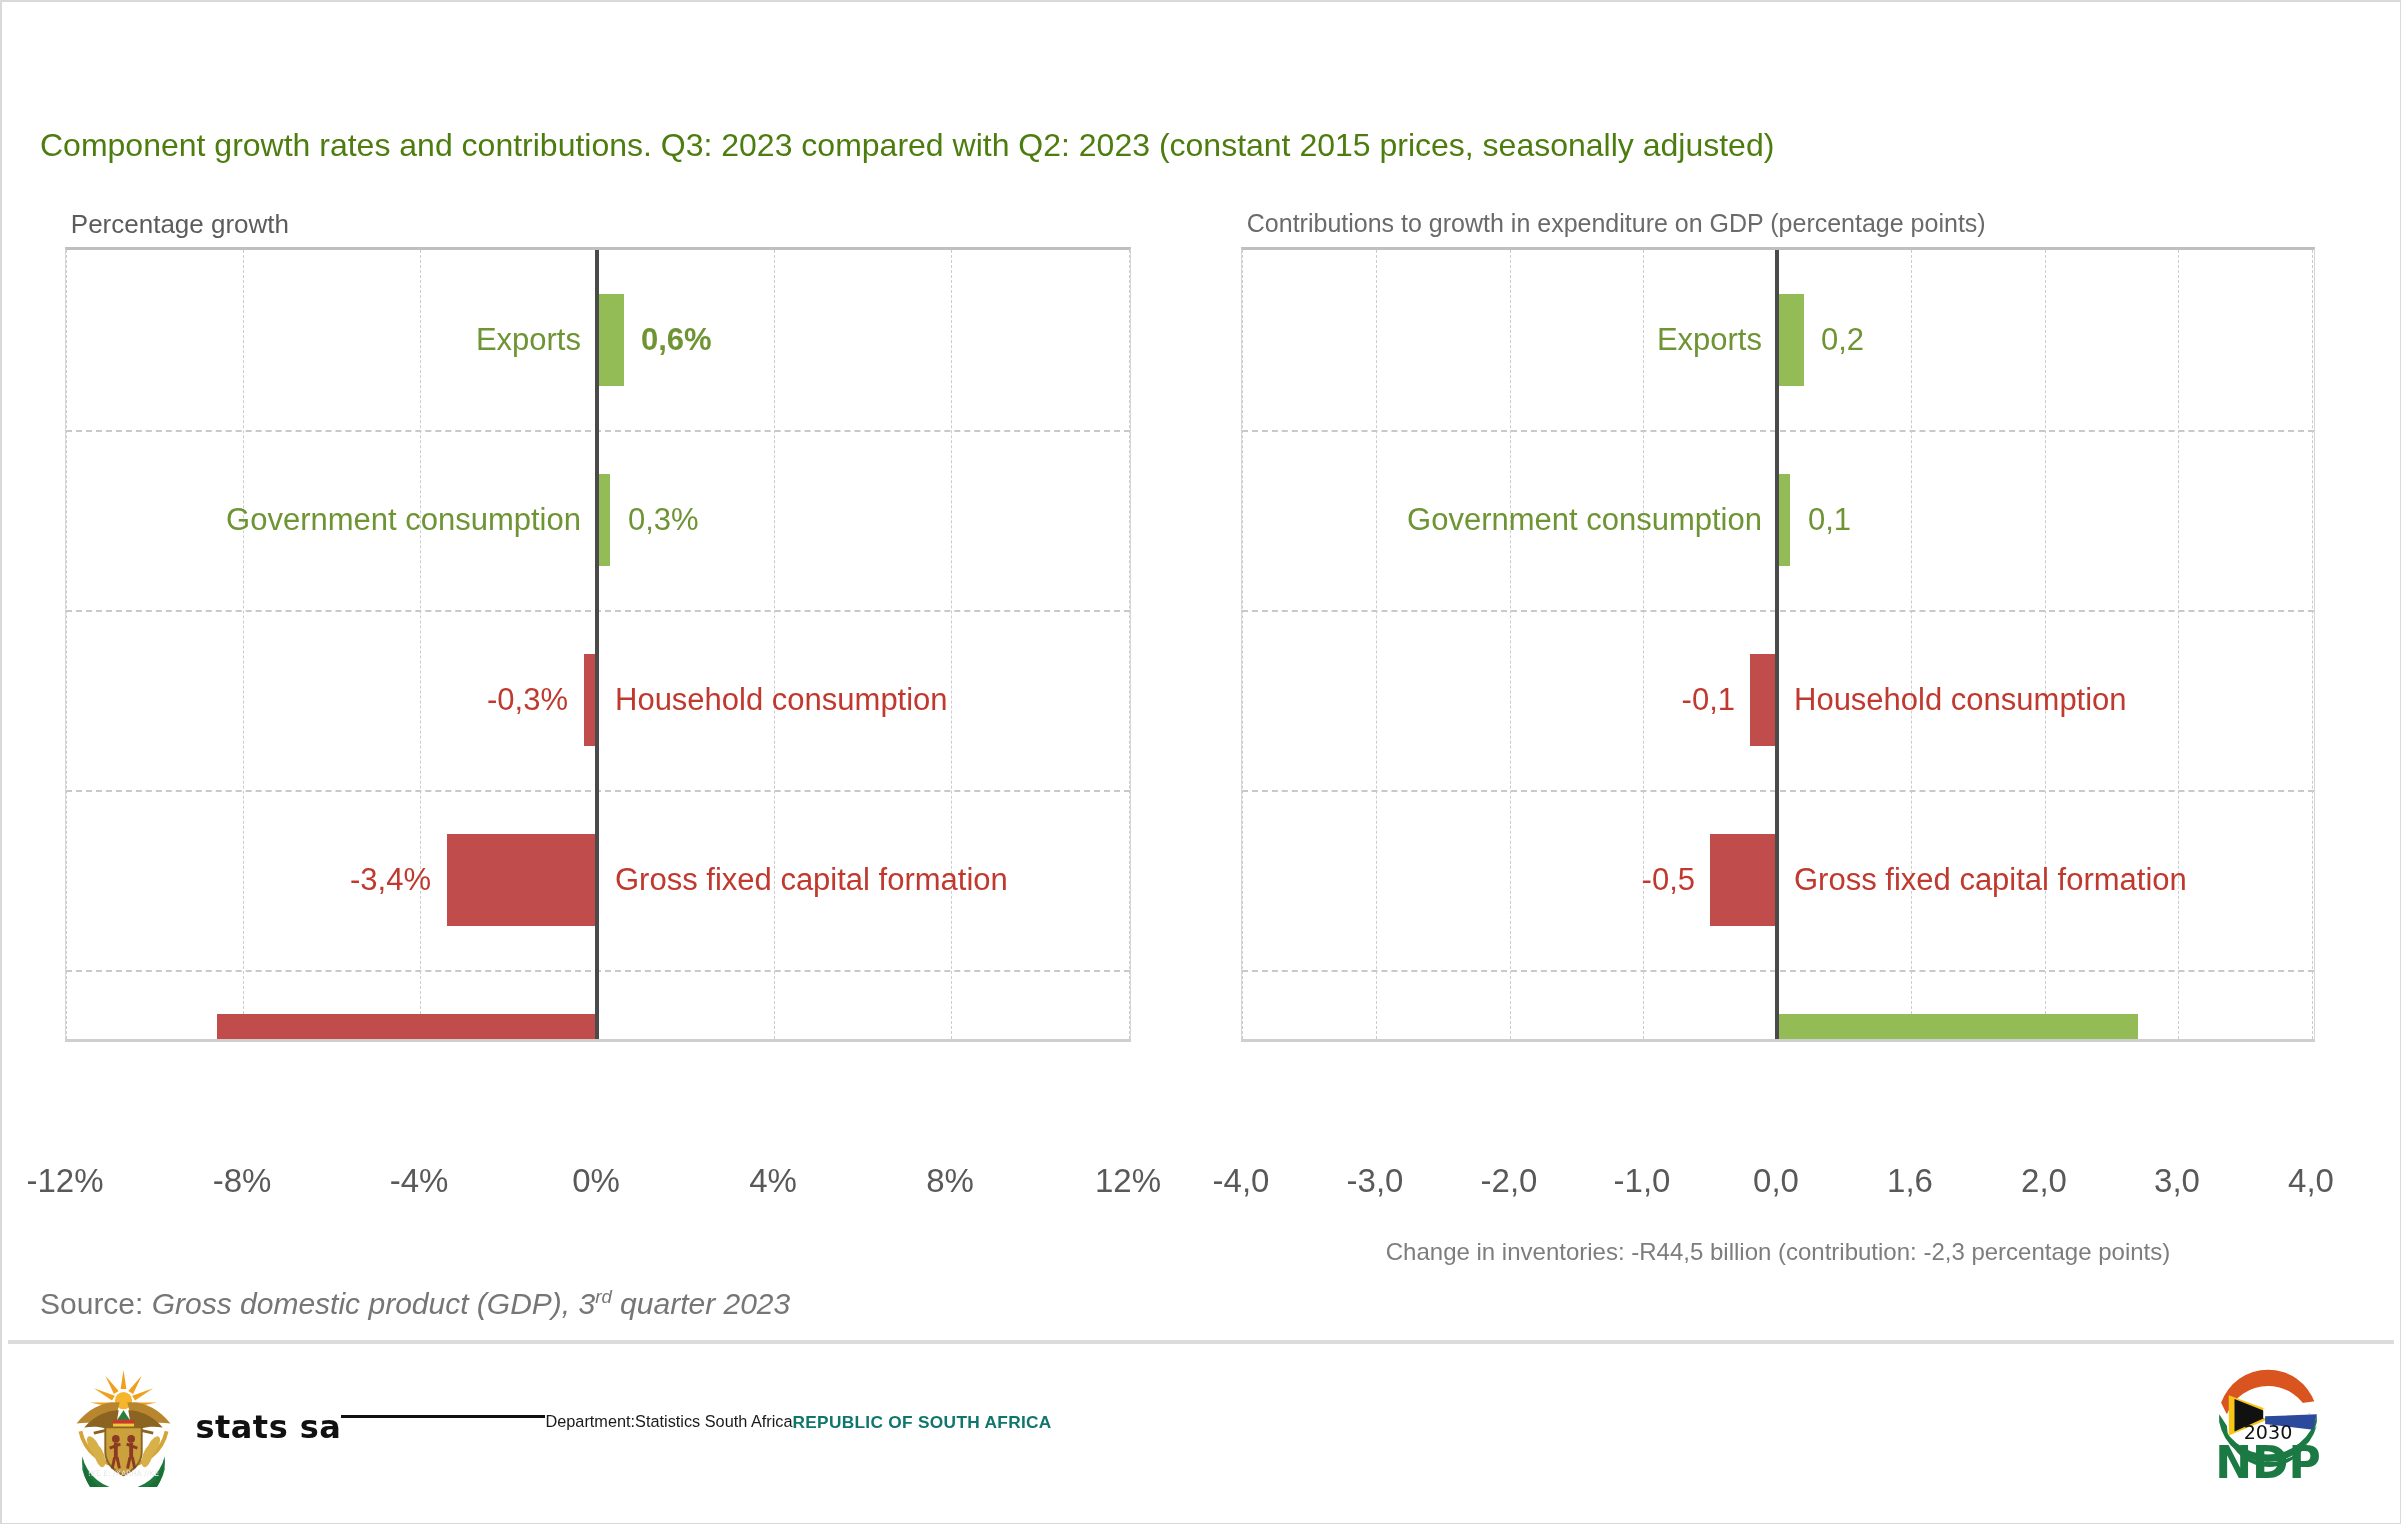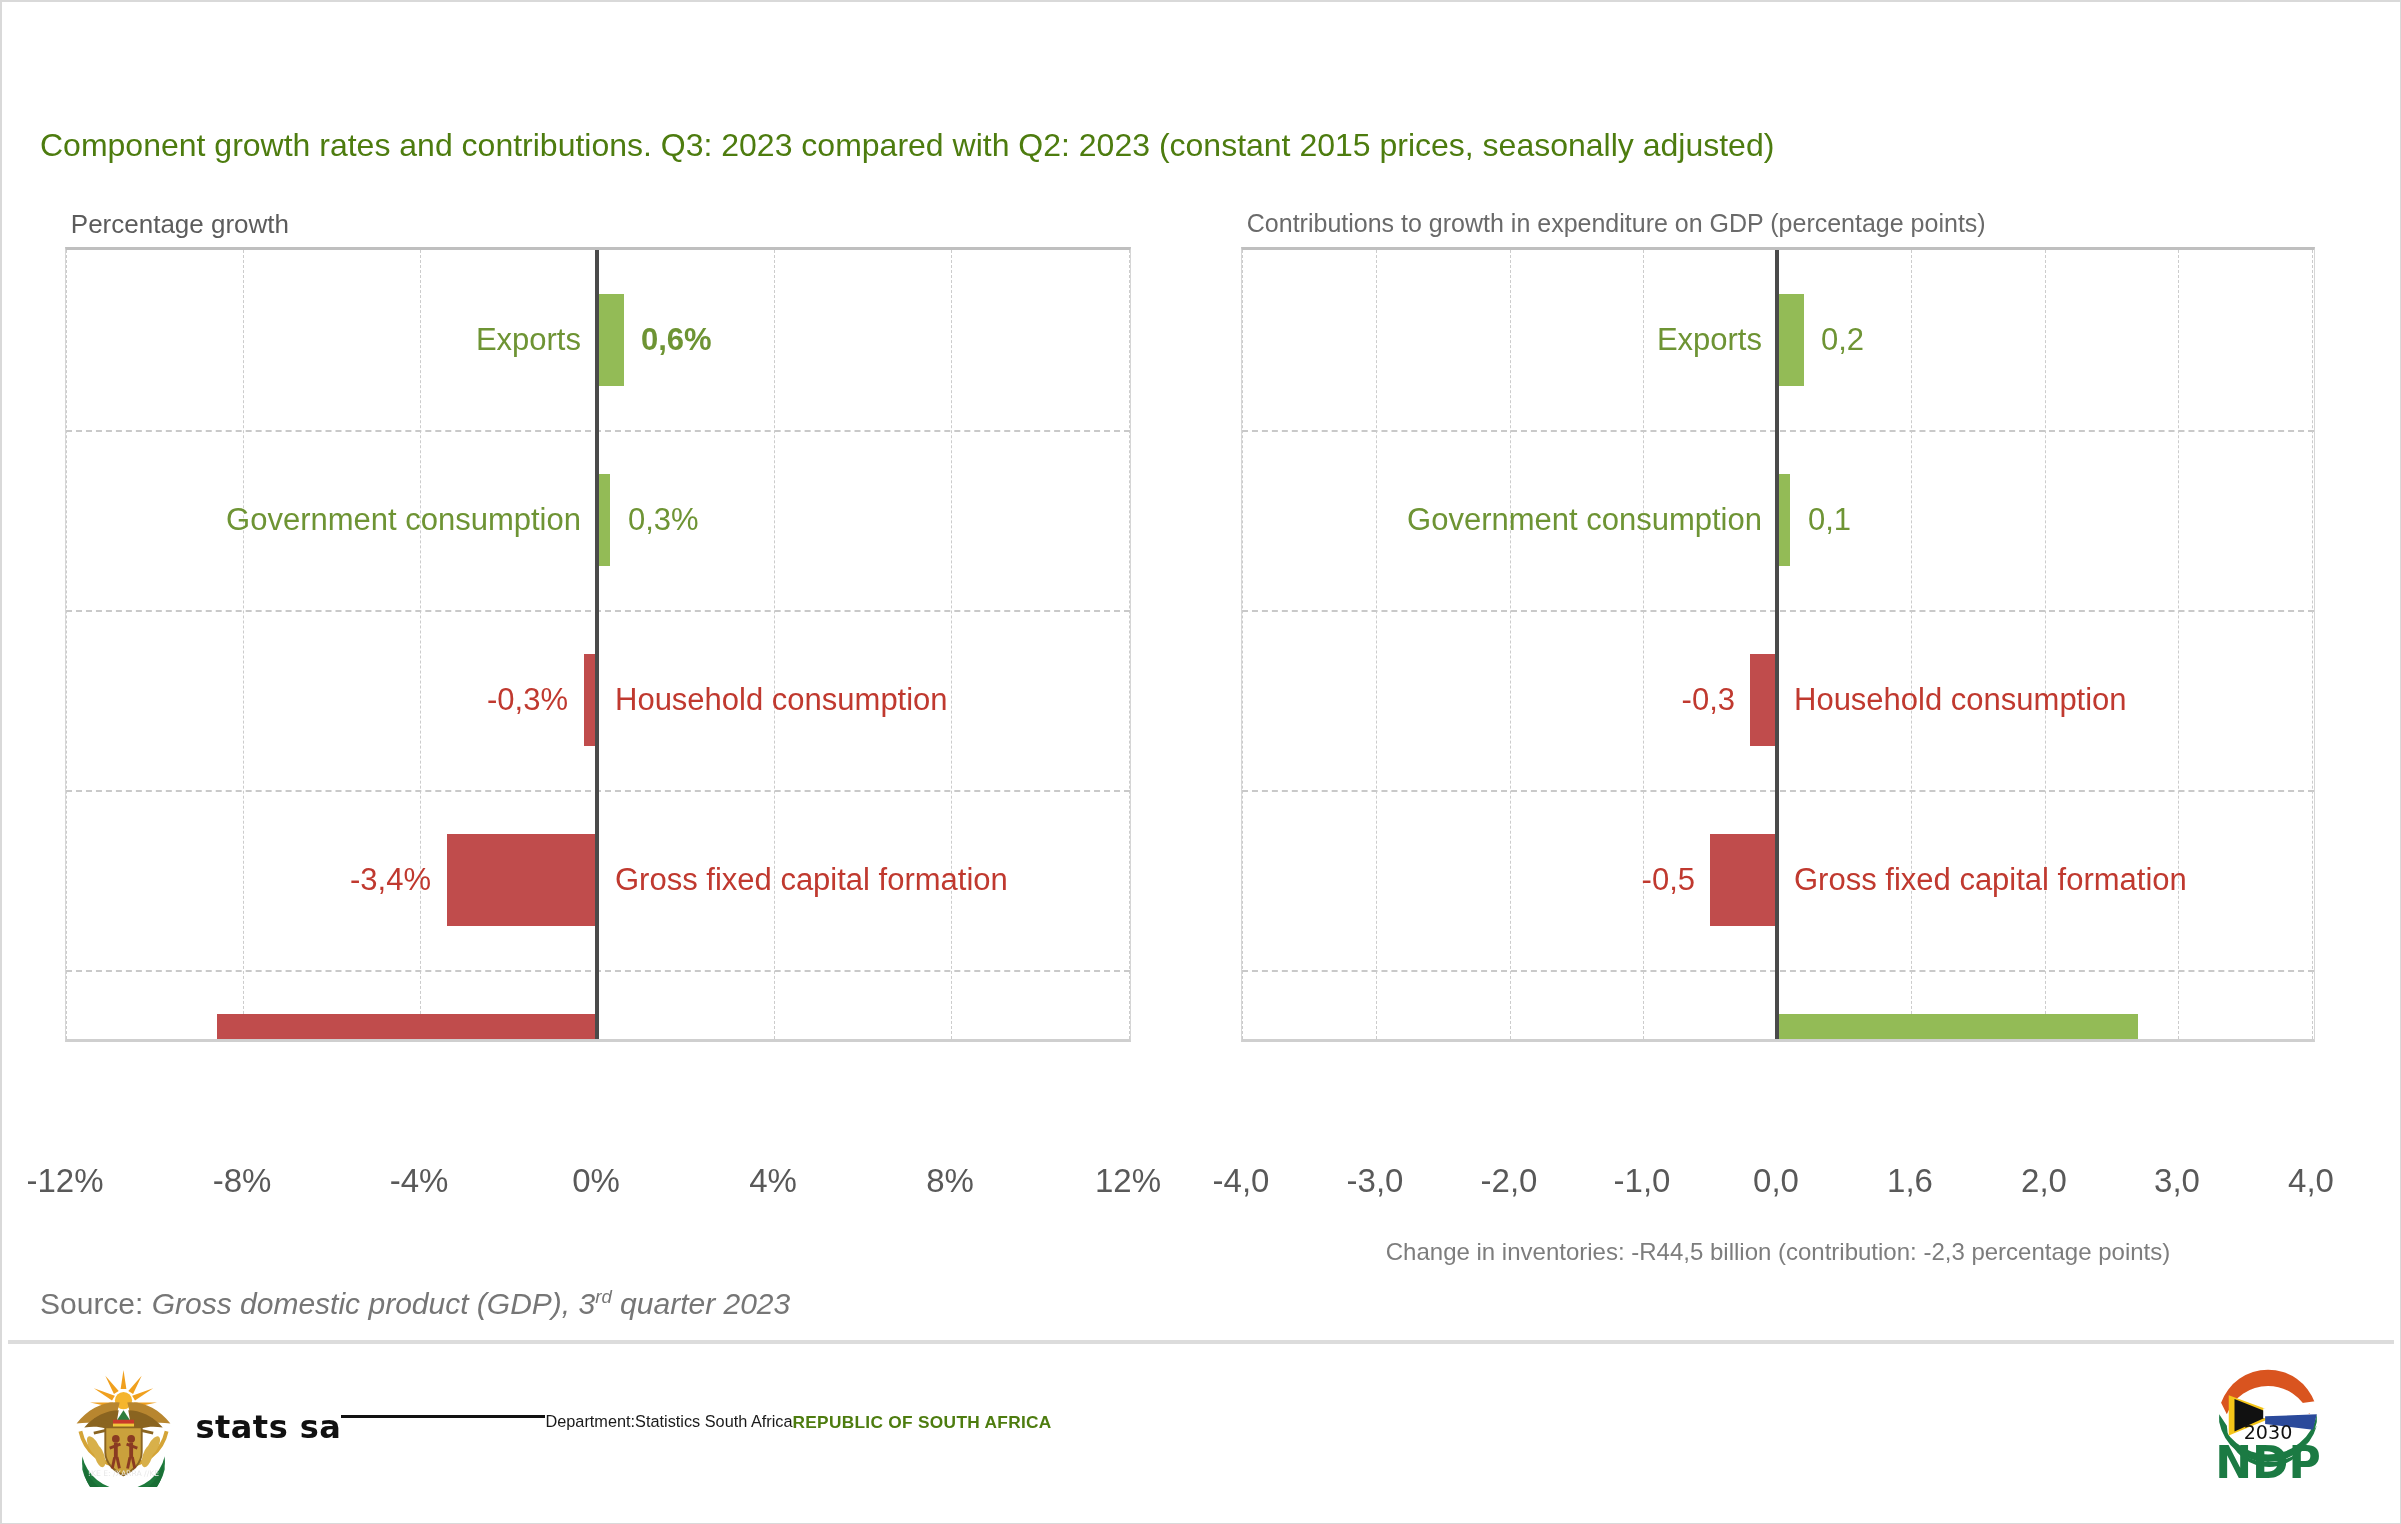--- a/index.html
+++ b/index.html
@@ -175,21 +175,21 @@
     font-family: "DejaVu Sans", sans-serif;
   }
   #statssa-wordmark .sa-rule {
     height: 2.9px;
     background: #111111;
     margin: 4.8px 0 4.8px 0;
     width: 204px;
   }
   #statssa-wordmark .sa-l1,
   #statssa-wordmark .sa-l2 { font-size: 16.3px; color: #1a1a1a; line-height: 1.28; }
-  #statssa-wordmark .sa-l3 { font-size: 17.3px; font-weight: 700; color: #4d7c0f; line-height: 1.28; letter-spacing: 0.3px; }
+  #statssa-wordmark .sa-l3 { font-size: 17.3px; font-weight: 700; color: #0f766e; line-height: 1.28; letter-spacing: 0.3px; }
 
   #ndp-logo {
     position: absolute;
     right: 60px; top: 1353px;
     width: 144px; height: 134px;
   }
 </style>
 </head>
 <body>
 
@@ -269,21 +269,21 @@
           <div class="lbl green" style="left: 579px;">0,2</div>
         </div>
         <div class="row" style="top: 180px; height: 180px;">
           <div class="bar pos" style="left: 535px; width: 13.4px; height: 92px; background: rgb(147, 187, 86);"></div>
           <div class="lbl green" style="right: 552px;">Government consumption</div>
           <div class="lbl green" style="left: 566px;">0,1</div>
         </div>
         <div class="row" style="top: 360px; height: 180px;">
           <div class="bar neg" style="left: 508px; width: 27px; height: 92px; background: rgb(192, 76, 76);"></div>
           <div class="lbl red" style="left: 552px;">Household consumption</div>
-          <div class="lbl red" style="right: 579px;">-0,3</div>
+          <div class="lbl red" style="right: 579px;">-0,1</div>
         </div>
         <div class="row" style="top: 540px; height: 180px;">
           <div class="bar neg" style="left: 468px; width: 67px; height: 92px; background: rgb(192, 76, 76);"></div>
           <div class="lbl red" style="left: 552px;">Gross fixed capital formation</div>
           <div class="lbl red" style="right: 619px;">-0,5</div>
         </div>
         <div class="row" style="top: 720px; height: 180px;">
           <div class="bar pos" style="left: 535px; width: 361px; height: 92px; background: rgb(147, 187, 86);"></div>
           <div class="lbl green" style="right: 552px;">Imports</div>
           <div class="lbl green" style="left: 914px;">2,7</div>

